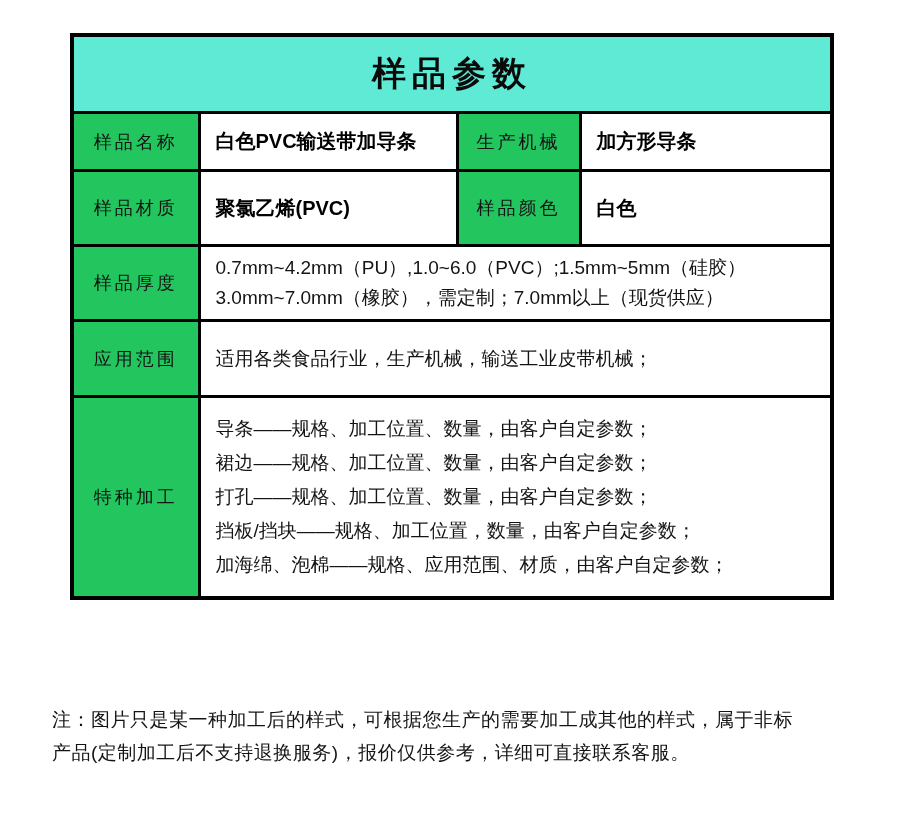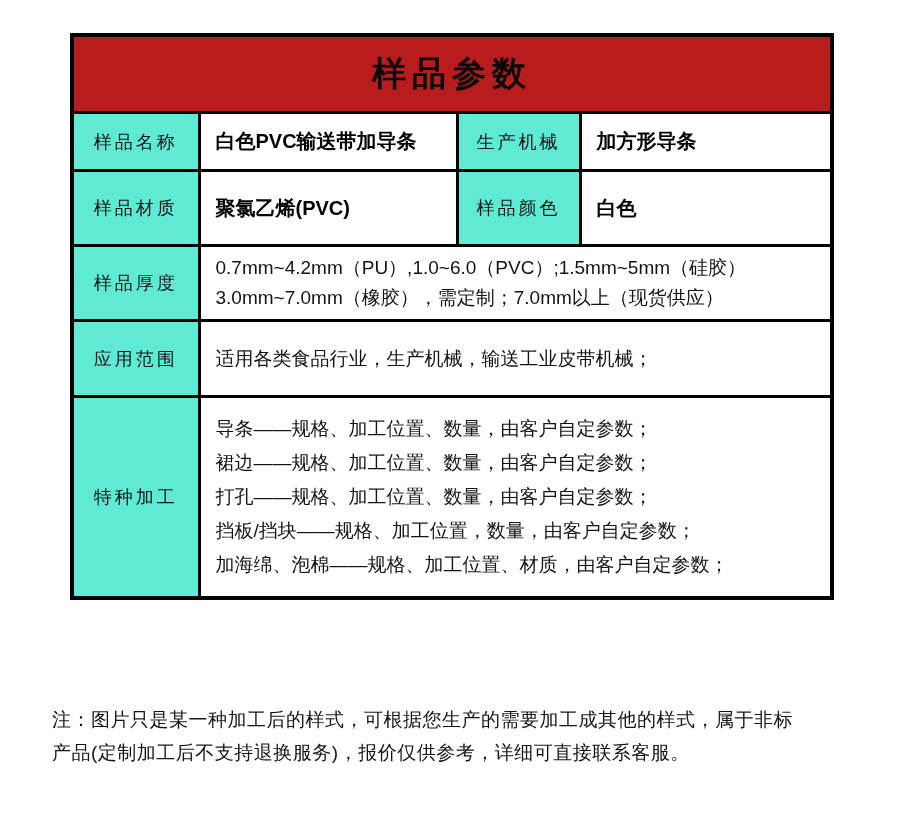--- a/index.html
+++ b/index.html
@@ -30,24 +30,24 @@
   table.spec {
     border-width: 4px;
   }
   td.title-cell {
     height: 72px;
     text-align: center;
     vertical-align: middle;
     font-size: 34px;
     font-weight: bold;
     letter-spacing: 6px;
-    background: #b91c1c;
+    background: #5eead4;
   }
   td.lab {
-    background: #5eead4;
+    background: #22c55e;
     text-align: center;
     vertical-align: middle;
     font-size: 18px;
     letter-spacing: 3px;
     color: #141414;
   }
   td.val {
     background: #ffffff;
     vertical-align: middle;
     padding: 6px 10px 6px 15px;
@@ -133,21 +133,21 @@
       <td class="val" colspan="3">适用各类食品行业，生产机械，输送工业皮带机械；</td>
     </tr>
 
     <tr class="r-spec">
       <td class="lab">特种加工</td>
       <td class="val mline-wide" colspan="3">
         <div>导条——规格、加工位置、数量，由客户自定参数；</div>
         <div>裙边——规格、加工位置、数量，由客户自定参数；</div>
         <div>打孔——规格、加工位置、数量，由客户自定参数；</div>
         <div>挡板/挡块——规格、加工位置，数量，由客户自定参数；</div>
-        <div>加海绵、泡棉——规格、加工位置、材质，由客户自定参数；</div>
+        <div>加海绵、泡棉——规格、应用范围、材质，由客户自定参数；</div>
       </td>
     </tr>
 
 
   </tbody>
     </table>
 
   <div class="note">
     <div>注：图片只是某一种加工后的样式，可根据您生产的需要加工成其他的样式，属于非标</div>
     <div>产品(定制加工后不支持退换服务)，报价仅供参考，详细可直接联系客服。</div>

